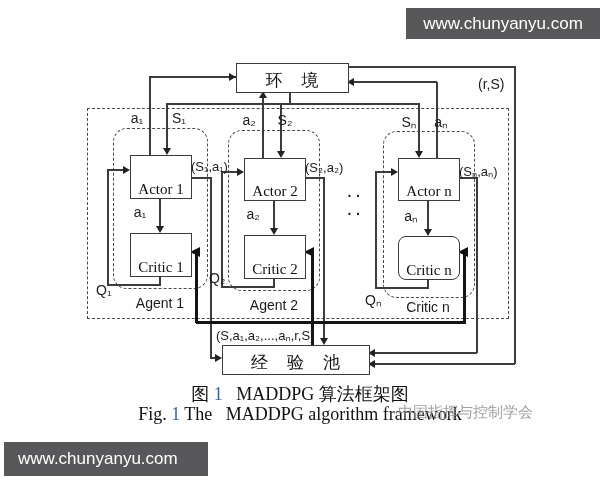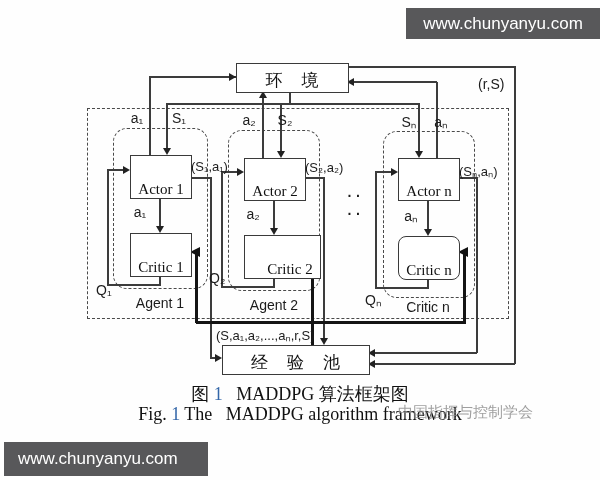--- a/index.html
+++ b/index.html
@@ -133,21 +133,21 @@
   </div>
   <div class="node" style="left:130px;top:155px;width:60px;height:42px;">
     <span>Actor 1</span>
   </div>
   <div class="node" style="left:130px;top:233px;width:60px;height:42px;">
     <span>Critic 1</span>
   </div>
   <div class="node" style="left:244px;top:158px;width:60px;height:41px;">
     <span>Actor 2</span>
   </div>
-  <div class="node" style="left:244px;top:235px;width:60px;height:42px;padding-left:15px;">
+  <div class="node" style="left:244px;top:235px;width:60px;height:42px;">
     <span>Critic 2</span>
   </div>
   <div class="node" style="left:398px;top:158px;width:60px;height:41px;">
     <span>Actor n</span>
   </div>
   <div class="node" style="left:398px;top:236px;width:60px;height:42px;border-radius:8px;">
     <span>Critic n</span>
   </div>
   <div class="node cn" style="left:222px;top:345px;width:146px;height:28px;">
     <span>经　验　池</span>

